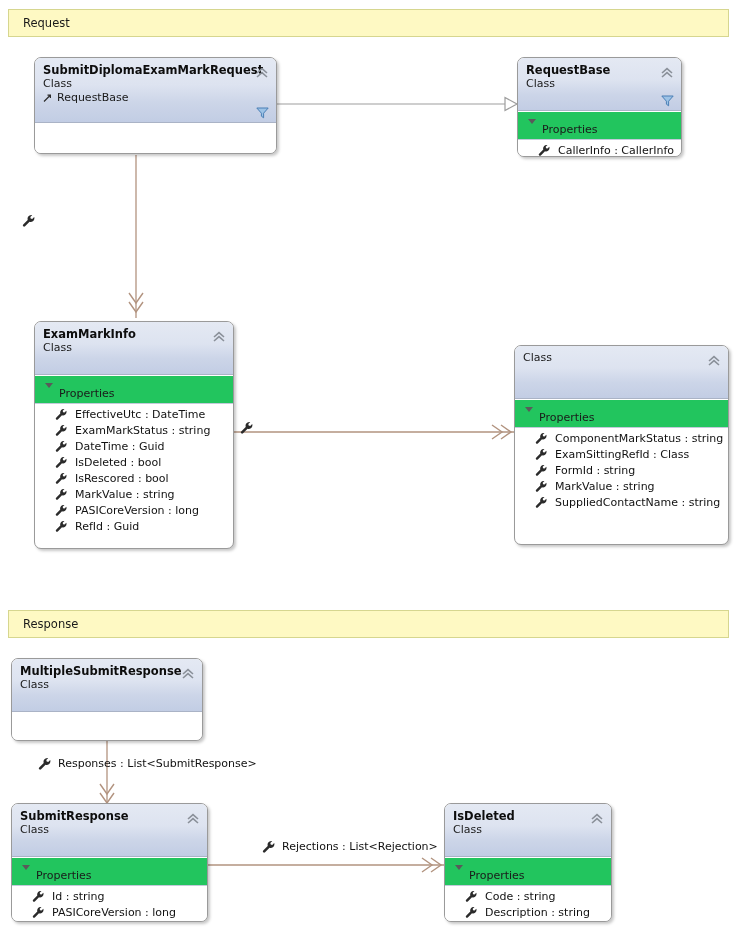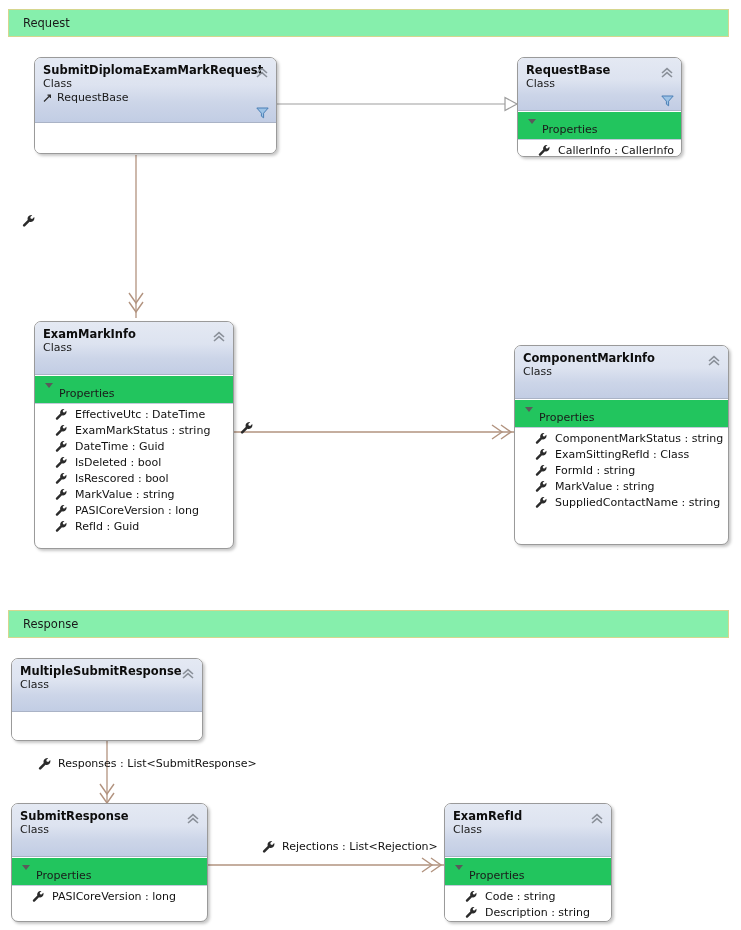--- a/index.html
+++ b/index.html
@@ -1,21 +1,21 @@
 <!DOCTYPE html>
 <html><head>
 <meta charset="utf-8">
 <style>
   html,body{margin:0;padding:0;background:#ffffff;}
   body{width:741px;height:930px;position:relative;overflow:hidden;
        font-family:"DejaVu Sans","Liberation Sans",sans-serif;
        -webkit-font-smoothing:none;}
 
   
-  .banner{position:absolute;background:#86efac;border:1px solid #d6d68f;
+  .banner{position:absolute;background:#fef9c3;border:1px solid #d6d68f;
           box-sizing:border-box;}
   .banner .blabel{position:absolute;left:14px;top:50%;transform:translateY(-50%);
           font-size:11.5px;color:#1a1a1a;white-space:nowrap;}
 
   
   .cls{position:absolute;box-sizing:border-box;border:1px solid #9a9a9a;
        border-radius:7px;background:#ffffff;
        box-shadow:2px 2px 3px rgba(0,0,0,0.22);overflow:hidden;}
   .cls-head{position:relative;box-sizing:border-box;
        background:linear-gradient(to bottom,#e4e9f3 0%,#dde3f0 42%,#ccd5e8 70%,#c2cde4 100%);
@@ -225,21 +225,20 @@
             <path d="M10.6 1.2a4.3 4.3 0 0 0-4.1 5.6L1.4 11.9a1.5 1.5 0 0 0 0 2.1 1.5 1.5 0 0 0 2.1 0l5.1-5.1a4.3 4.3 0 0 0 5.6-4.1c0-.5-.1-1-.3-1.4l-2.2 2.2-1.8-.4-.4-1.8L11.7 1.2a4 4 0 0 0-1.1 0z" fill="#2b2b2b"></path>
           </svg></span><span>PASICoreVersion : long</span></div>
     <div class="member"><span class="wr"><svg width="13" height="13" viewBox="0 0 16 16">
             <path d="M10.6 1.2a4.3 4.3 0 0 0-4.1 5.6L1.4 11.9a1.5 1.5 0 0 0 0 2.1 1.5 1.5 0 0 0 2.1 0l5.1-5.1a4.3 4.3 0 0 0 5.6-4.1c0-.5-.1-1-.3-1.4l-2.2 2.2-1.8-.4-.4-1.8L11.7 1.2a4 4 0 0 0-1.1 0z" fill="#2b2b2b"></path>
           </svg></span><span>RefId : Guid</span></div>
   </div>
 </div>
 
 <div class="cls" style="left:514px;top:345px;width:215px;height:200px;">
   <div class="cls-head" style="height:53px;">
-    <div class="cls-name">ComponentMarkInfo</div>
     <div class="cls-kind">Class</div>
     <span class="chev">
       <svg width="14" height="12" viewBox="0 0 14 12">
           <path d="M2 6 L7 1.6 L12 6 M2 10 L7 5.6 L12 10" stroke="#8a9099" stroke-width="1.6" fill="none"></path>
         </svg>
     </span>
   </div>
   <div class="comp">
     <span class="tri"></span>
     <span>Properties</span>
@@ -286,27 +285,30 @@
         </svg>
     </span>
   </div>
   <div class="comp">
     <span class="tri"></span>
     <span>Properties</span>
   </div>
   <div class="members">
     <div class="member"><span class="wr"><svg width="13" height="13" viewBox="0 0 16 16">
             <path d="M10.6 1.2a4.3 4.3 0 0 0-4.1 5.6L1.4 11.9a1.5 1.5 0 0 0 0 2.1 1.5 1.5 0 0 0 2.1 0l5.1-5.1a4.3 4.3 0 0 0 5.6-4.1c0-.5-.1-1-.3-1.4l-2.2 2.2-1.8-.4-.4-1.8L11.7 1.2a4 4 0 0 0-1.1 0z" fill="#2b2b2b"></path>
+          </svg></span><span>Id : string</span></div>
+    <div class="member"><span class="wr"><svg width="13" height="13" viewBox="0 0 16 16">
+            <path d="M10.6 1.2a4.3 4.3 0 0 0-4.1 5.6L1.4 11.9a1.5 1.5 0 0 0 0 2.1 1.5 1.5 0 0 0 2.1 0l5.1-5.1a4.3 4.3 0 0 0 5.6-4.1c0-.5-.1-1-.3-1.4l-2.2 2.2-1.8-.4-.4-1.8L11.7 1.2a4 4 0 0 0-1.1 0z" fill="#2b2b2b"></path>
           </svg></span><span>PASICoreVersion : long</span></div>
   </div>
 </div>
 
 <div class="cls" style="left:444px;top:803px;width:168px;height:119px;">
   <div class="cls-head" style="height:53px;">
-    <div class="cls-name">ExamRefId</div>
+    <div class="cls-name">IsDeleted</div>
     <div class="cls-kind">Class</div>
     <span class="chev">
       <svg width="14" height="12" viewBox="0 0 14 12">
           <path d="M2 6 L7 1.6 L12 6 M2 10 L7 5.6 L12 10" stroke="#8a9099" stroke-width="1.6" fill="none"></path>
         </svg>
     </span>
   </div>
   <div class="comp">
     <span class="tri"></span>
     <span>Properties</span>

